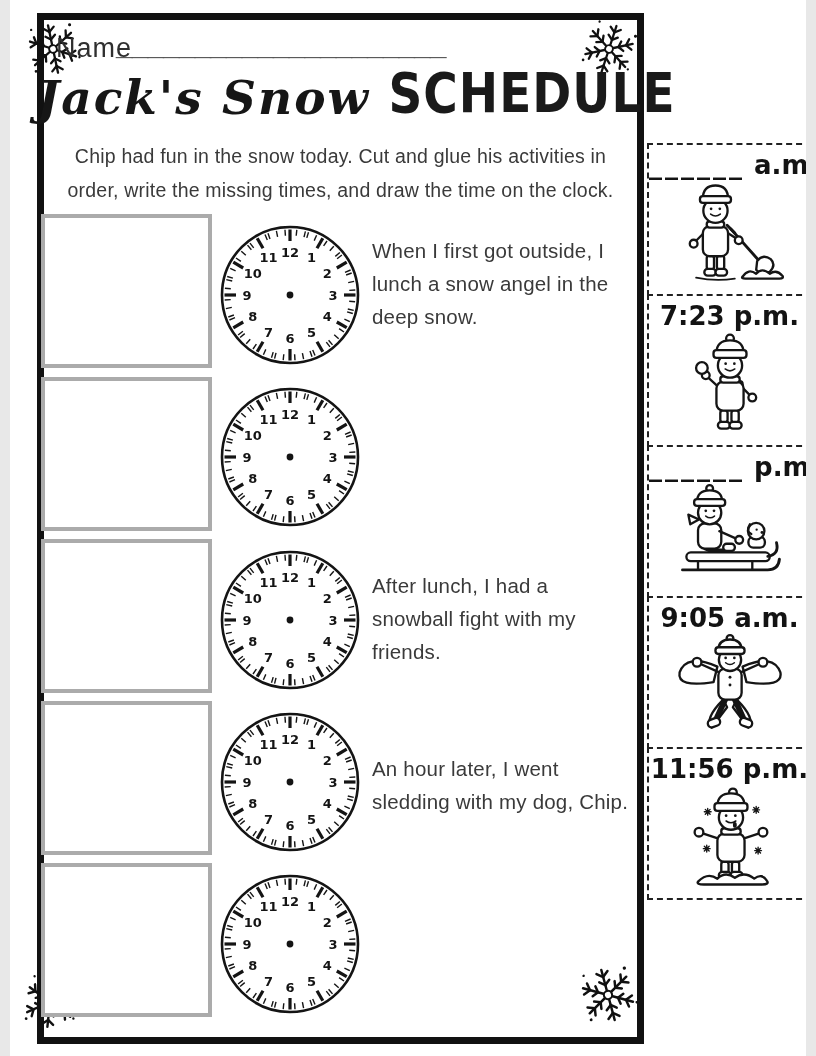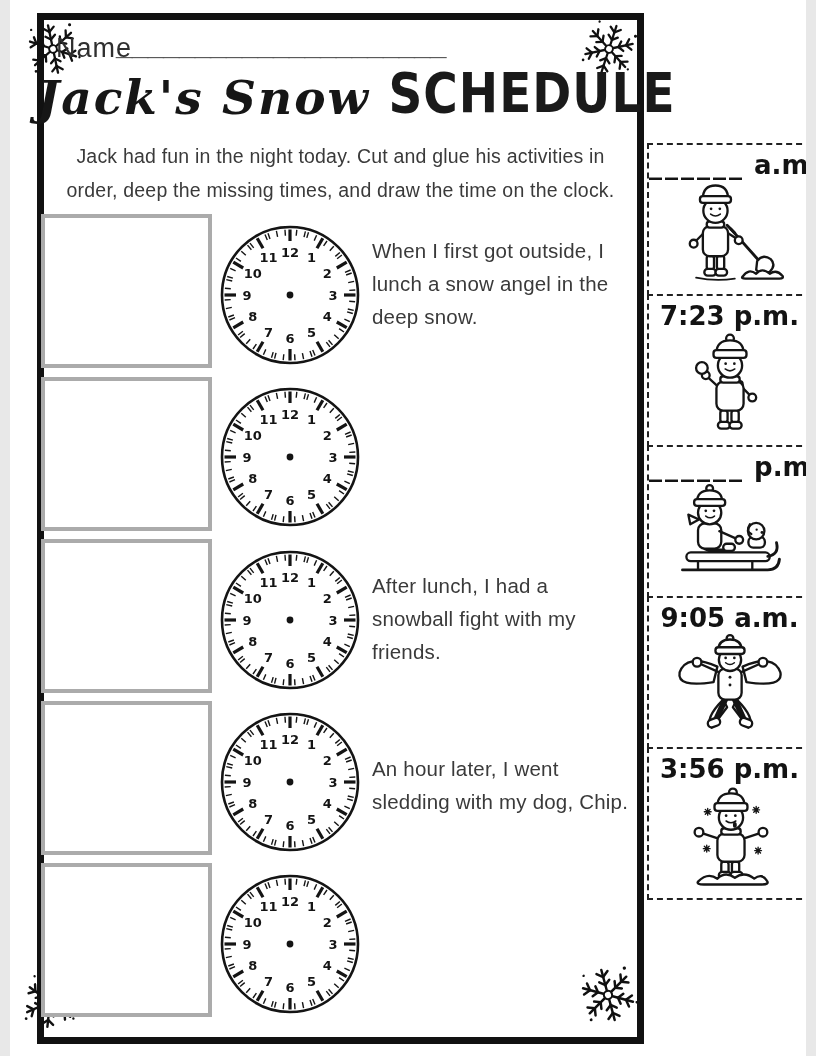--- a/index.html
+++ b/index.html
@@ -90,22 +90,22 @@
 
   <div class="name-label">Name</div>
   <div class="name-blank">_____________________</div>
 
   <div class="title-row">
     <span class="title-script">Jack's Snow</span>
     <span class="title-block">SCHEDULE</span>
   </div>
 
   <div class="instructions">
-    <div>Jack had fun in the night today. Cut and glue his activities in</div>
-    <div>order, deep the missing times, and draw the time on the clock.</div>
+    <div>Chip had fun in the snow today. Cut and glue his activities in</div>
+    <div>order, write the missing times, and draw the time on the clock.</div>
   </div>
 
   <div class="glue-box" style="top:214px"></div>
   <svg class="clock" style="top:224px" viewBox="0 0 142 142">
       <circle cx="71" cy="71" r="68" fill="#fff" stroke="#141414" stroke-width="2.6"></circle>
       <line x1="71.0" y1="5.5" x2="71.0" y2="17.0" stroke="#141414" stroke-width="3.2"></line>
       <line x1="77.8" y1="5.9" x2="77.2" y2="11.8" stroke="#141414" stroke-width="1.4"></line>
       <line x1="86.4" y1="7.3" x2="85.0" y2="13.2" stroke="#141414" stroke-width="1.4"></line>
       <line x1="89.5" y1="8.2" x2="87.8" y2="13.9" stroke="#141414" stroke-width="1.4"></line>
       <line x1="97.6" y1="11.2" x2="95.2" y2="16.6" stroke="#141414" stroke-width="1.4"></line>
@@ -612,21 +612,21 @@
           <path d="M53 17 Q53 6 65 6 Q77 6 77 17 Z"></path>
           <rect x="50" y="14" width="30" height="7" rx="3"></rect>
           <circle cx="60.5" cy="25" r="1.4" fill="#151515" stroke="none"></circle>
           <circle cx="69.5" cy="25" r="1.4" fill="#151515" stroke="none"></circle>
           <path d="M60.5 30 Q65 33.5 69.5 30" fill="none" stroke-width="1.6"></path>
         </g>
       </svg>
     </div>
 
     <div class="time-card">
-      <div class="time-label"><span>3:56</span> <span>p.m.</span></div>
+      <div class="time-label"><span>11:56</span> <span>p.m.</span></div>
       <svg class="kid-art" width="126" height="106" viewBox="0 0 130 108">
         <g fill="#fff" stroke="#151515" stroke-width="2.4" stroke-linejoin="round" stroke-linecap="round">
           <path d="M54 56 L36 50" fill="none"></path>
             <circle cx="33" cy="49" r="4.5"></circle>
           <path d="M78 56 L96 50" fill="none"></path>
             <circle cx="99" cy="49" r="4.5"></circle>
           <rect x="56" y="79" width="7.5" height="14" rx="3"></rect>
             <rect x="67" y="79" width="7.5" height="14" rx="3"></rect>
           <rect x="53.5" y="90" width="12.5" height="7" rx="3.5"></rect>
             <rect x="65.5" y="90" width="12.5" height="7" rx="3.5"></rect>

